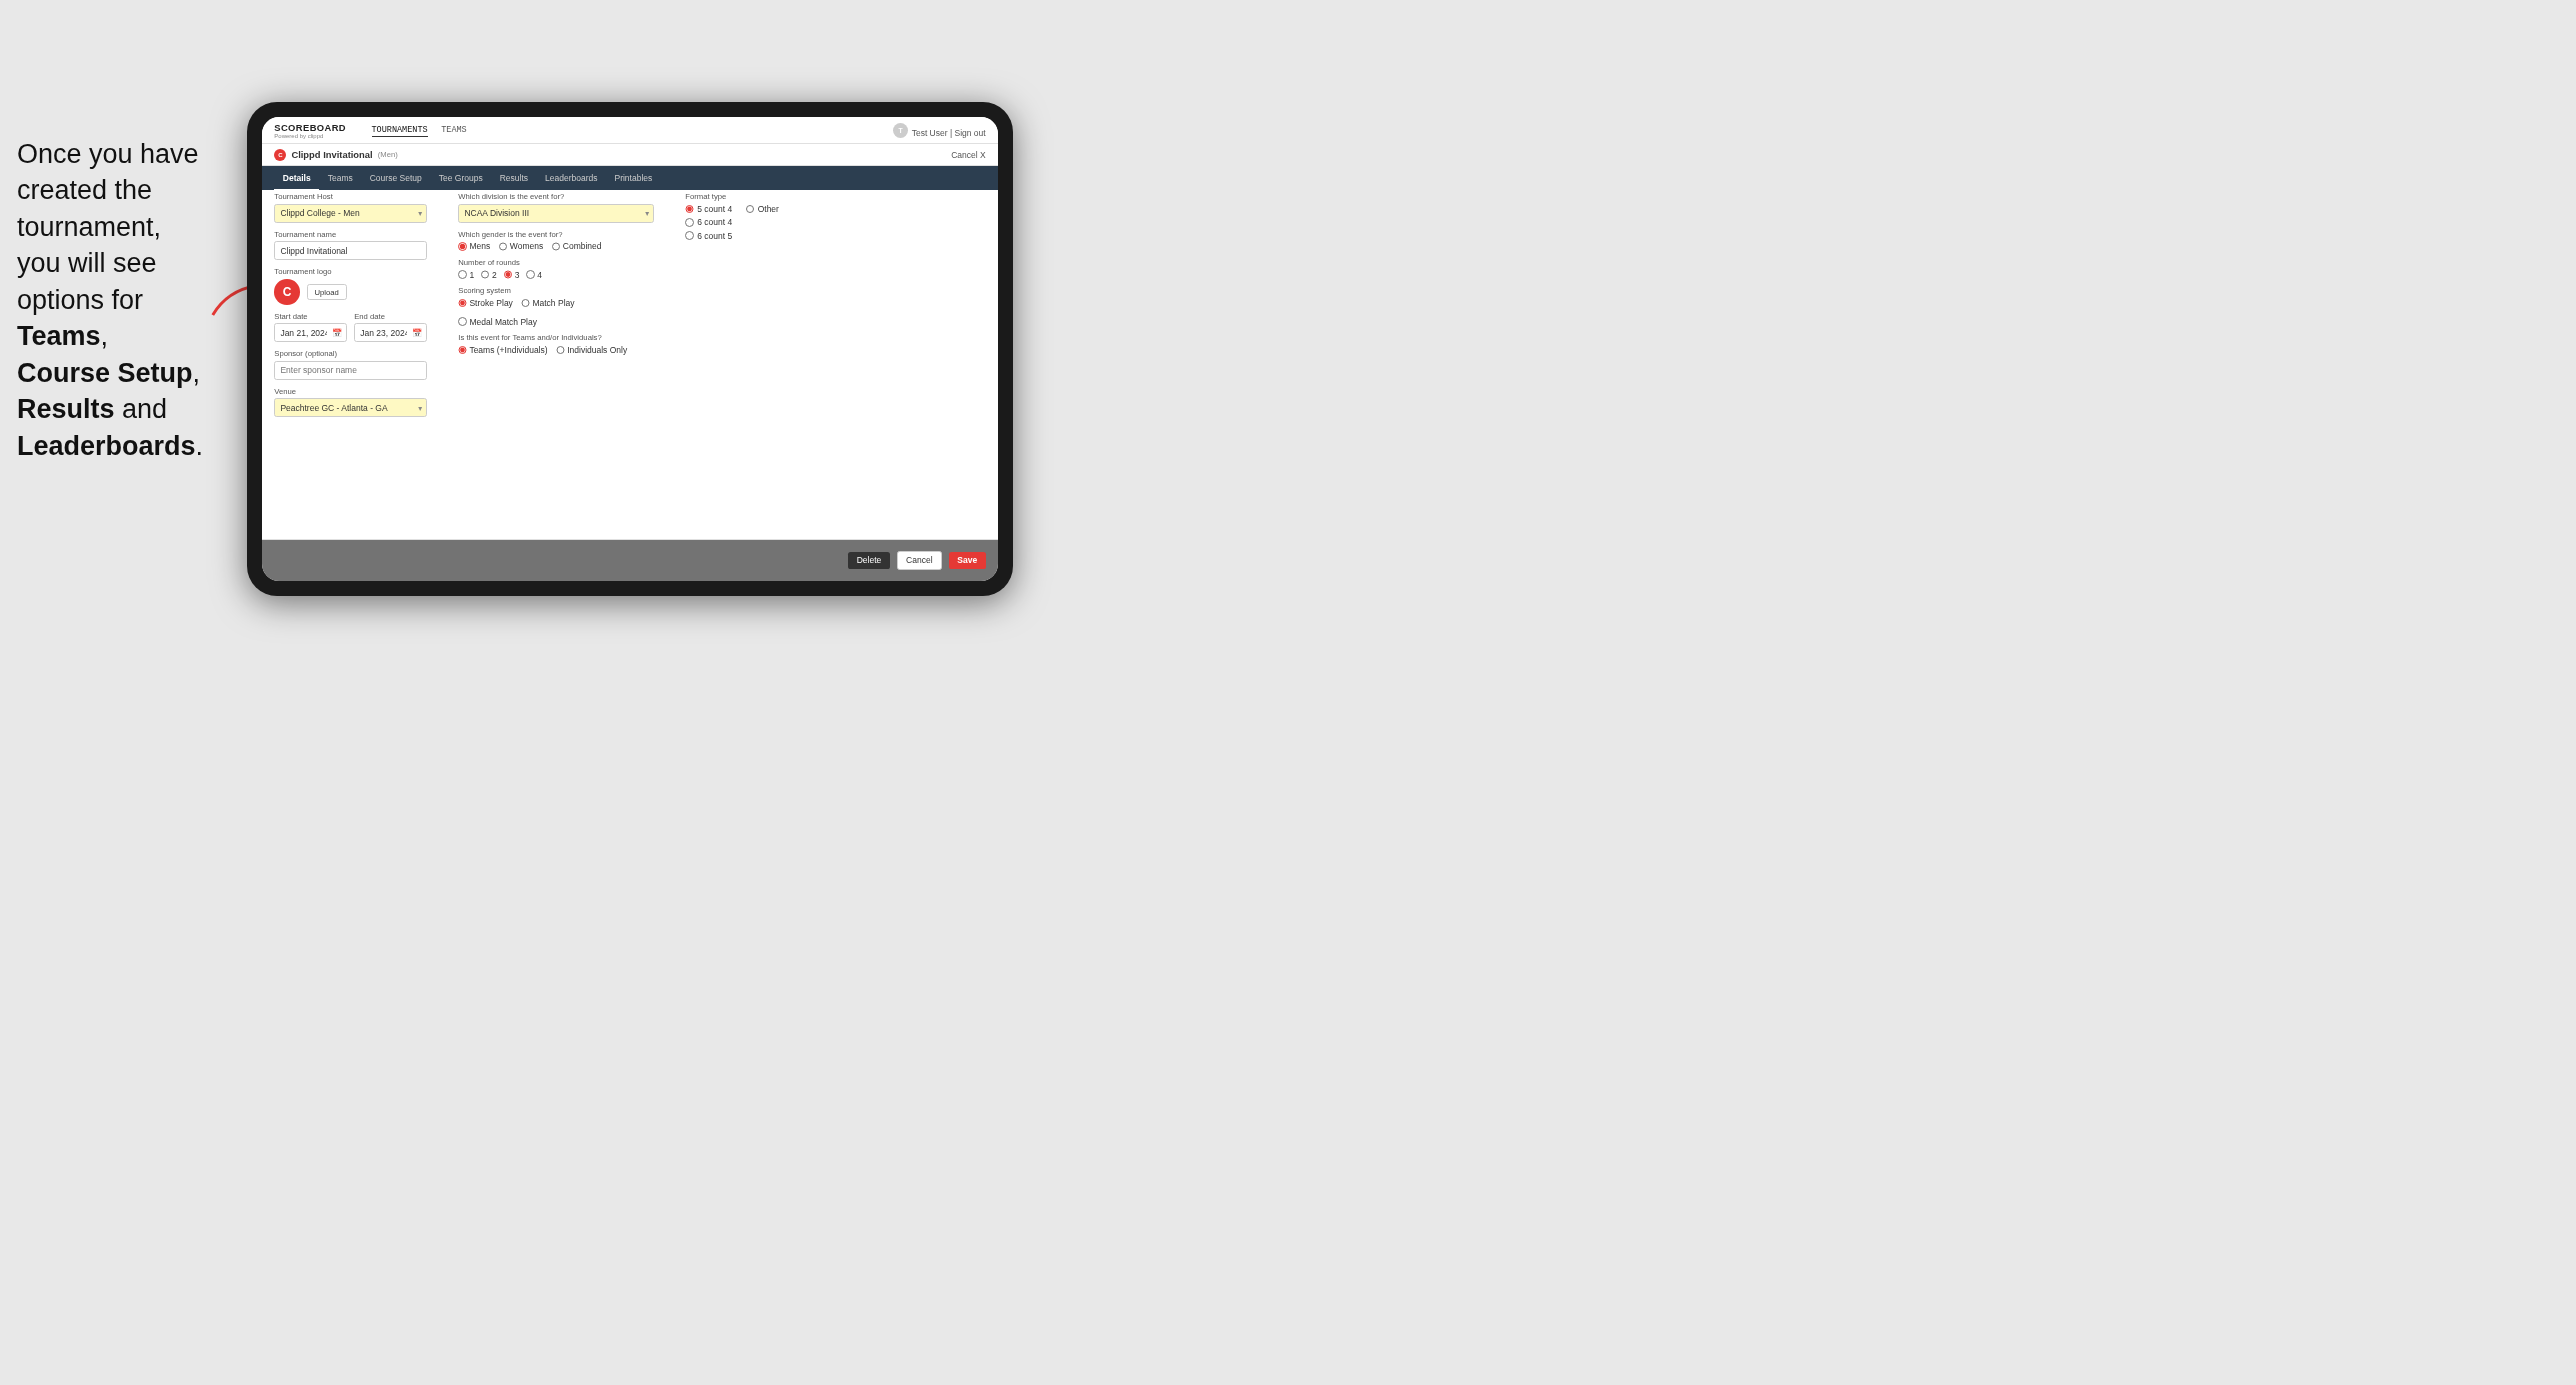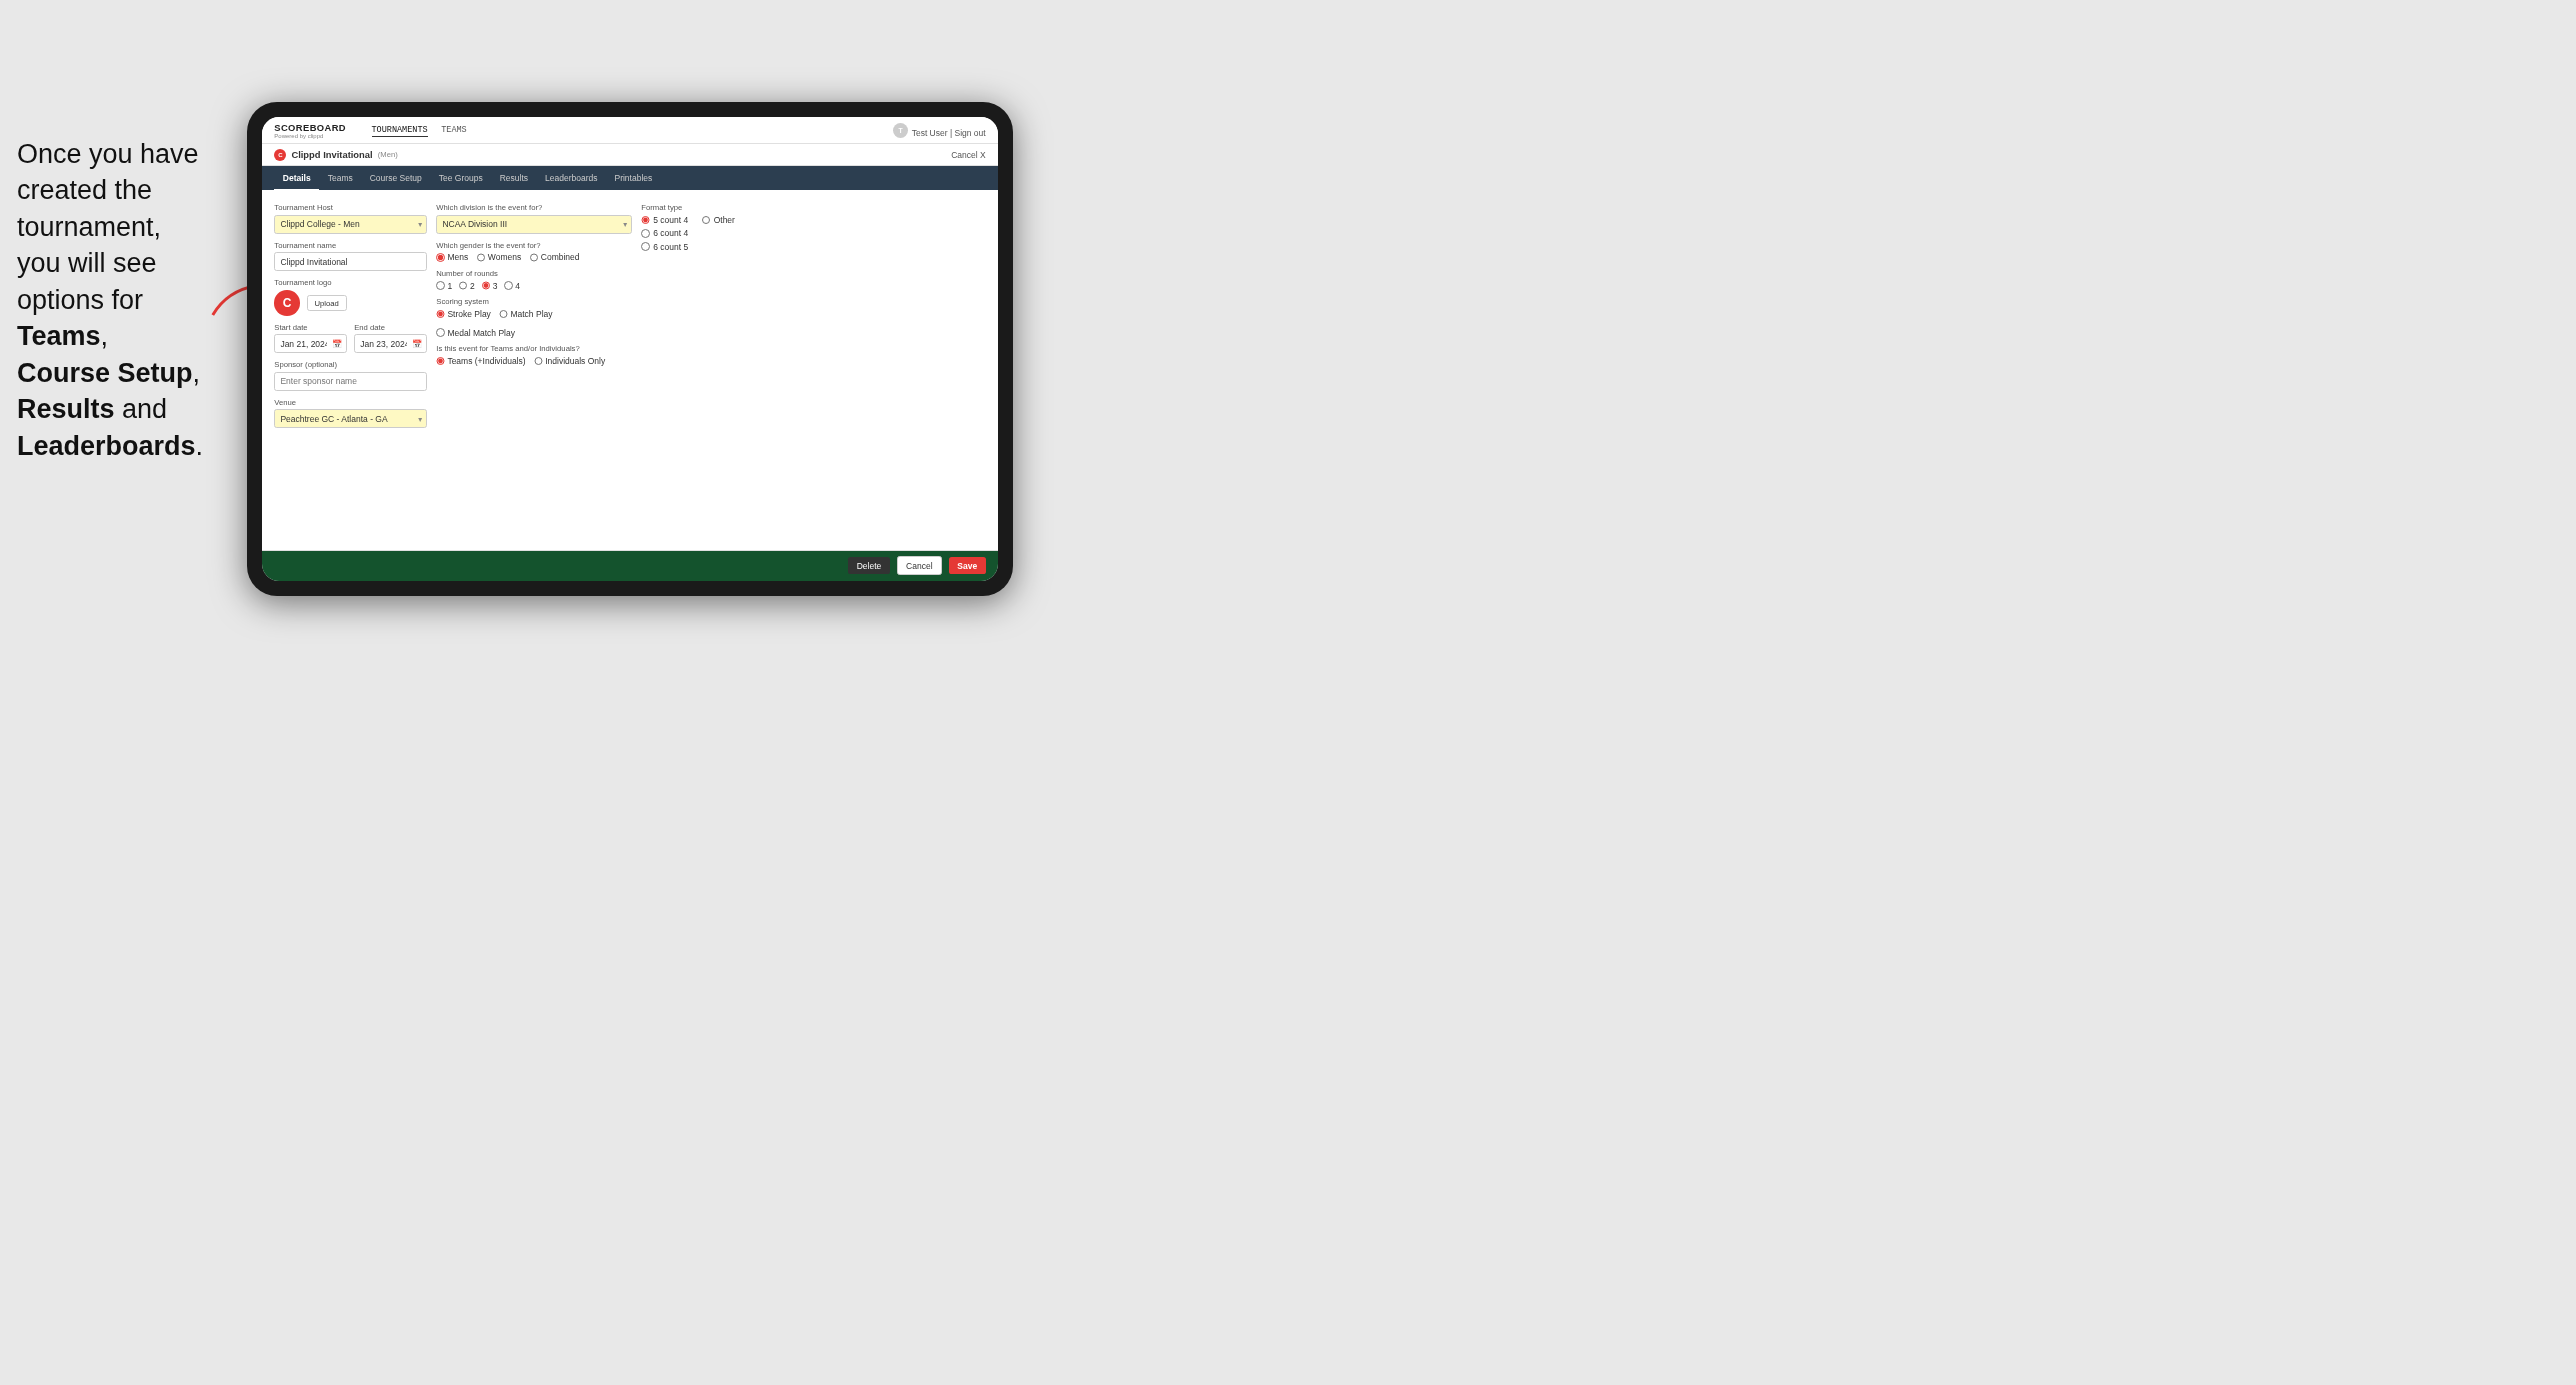--- a/index.html
+++ b/index.html
@@ -180,23 +180,23 @@
     }
     .tab-item.active {
       color: #fff;
       border-bottom: 1.7px solid #fff;
       font-weight: 600;
     }
 
     
     .main-content {
       background: #fff;
-      padding: 13px 12px;
-      display: flex;
-      gap: 9px;
+      padding: 2px 12px;
+      display: flex;
+      gap: 31px;
       flex: 1;
       overflow: auto;
       height: calc(100% - 27px - 22px - 24px - 27px);
     }
 
     
     .col-left {
       flex: 0 0 153px;
     }
     
@@ -369,28 +369,28 @@
       color: #333;
     }
     .round-item input[type="radio"] {
       width: 8.5px;
       height: 8.5px;
       accent-color: #e53935;
     }
 
     
     .app-footer {
-      background: #14532d;
+      background: #737373;
       border-top: 0.9px solid #e0e0e0;
       padding: 5.1px 12px;
       display: flex;
       align-items: center;
       justify-content: flex-end;
       gap: 6.8px;
-      height: 31px;
+      height: 42px;
       position: absolute;
       bottom: 0;
       left: 0;
       right: 0;
     }
     .btn-delete {
       background: #333;
       color: #fff;
       border: none;
       border-radius: 2.6px;

